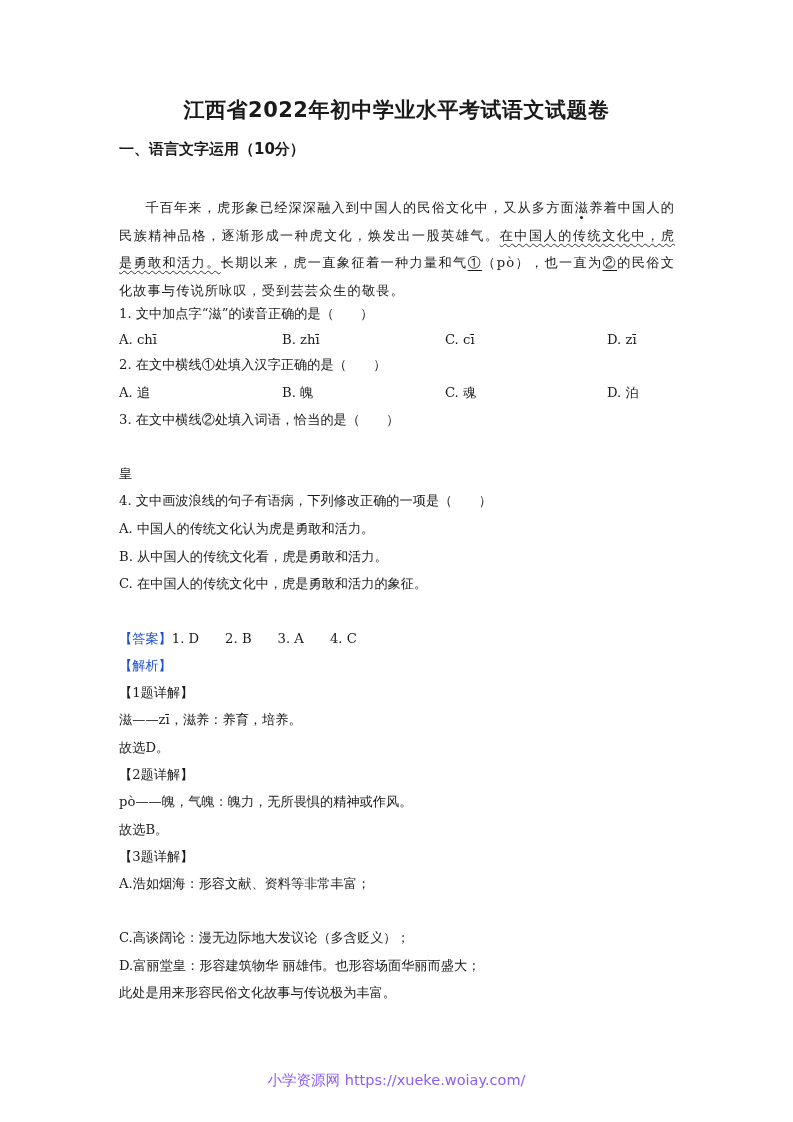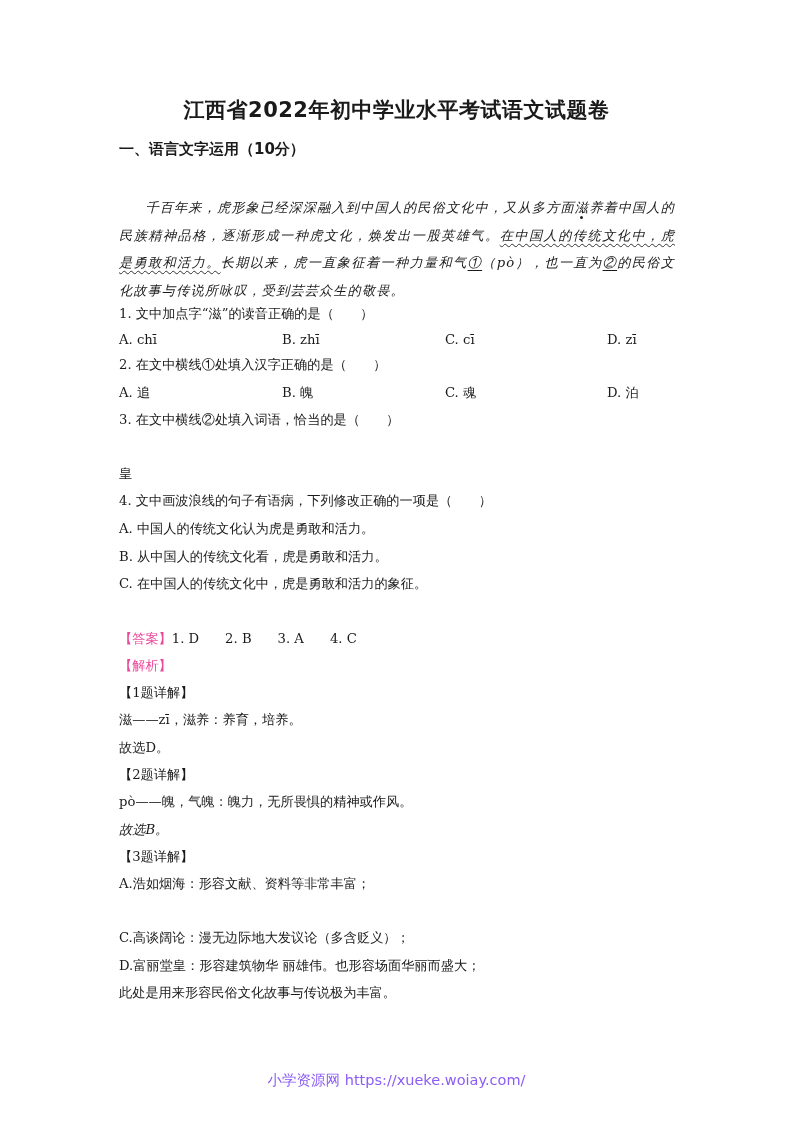--- a/index.html
+++ b/index.html
@@ -20,33 +20,32 @@
     font-family: "DejaVu Sans", "Liberation Sans", sans-serif;
   }
   .line {
     position: absolute; left: 119px; font-size: 13.2px; white-space: nowrap; line-height: 18px;
   }
   .passage {
     position: absolute; left: 119px; width: 556px; top: 194px;
     font-size: 13.2px; line-height: 27.5px; letter-spacing: 1.1px;
     text-align: justify; text-indent: 2em;
     font-family: "DejaVu Serif", "Liberation Serif", serif;
-    font-style: italic;
   }
   .wavy { text-decoration: underline wavy #333; text-underline-offset: 3px; text-decoration-thickness: 1px; }
   .blank { text-decoration: underline; text-underline-offset: 3px; }
   .dot { position: relative; }
   .dot::after {
     content: ""; position: absolute; left: 50%; bottom: -4px; width: 3px; height: 3px;
     margin-left: -1.5px; border-radius: 50%; background: #222;
   }
   .opts { position: absolute; left: 119px; width: 560px; height: 18px; font-size: 13.2px; }
   .opt { position: absolute; top: 0; white-space: nowrap; }
   .opt.a { left: 0; } .opt.b { left: 163px; } .opt.c { left: 326px; } .opt.d { left: 488px; }
-  .blue { color: #ec4899; }
+  .blue { color: #1d4ed8; }
   .ans-item { display: inline-block; margin-right: 26px; }
   .footer {
     position: absolute; left: 0; width: 793px; top: 1071px; text-align: center;
     font-size: 14.5px; color: #8b5cf6;
     font-family: "DejaVu Sans", "Liberation Sans", sans-serif;
   }
 </style>
 </head>
 <body>
 
@@ -86,21 +85,21 @@
     <span class="blue">【答案】</span><span class="ans-item">1. D</span><span class="ans-item">2. B</span><span class="ans-item">3. A</span><span class="ans-item">4. C</span>
   </div>
   <div class="line blue" style="top:657px;">【解析】</div>
 
   <div class="line" style="top:684px;">【1题详解】</div>
   <div class="line" style="top:711px;">滋——zī，滋养：养育，培养。</div>
   <div class="line" style="top:739px;">故选D。</div>
 
   <div class="line" style="top:766px;">【2题详解】</div>
   <div class="line" style="top:793px;">pò——魄，气魄：魄力，无所畏惧的精神或作风。</div>
-  <div class="line" style="top:821px;font-style:italic;">故选B。</div>
+  <div class="line" style="top:821px;">故选B。</div>
 
   <div class="line" style="top:848px;">【3题详解】</div>
   <div class="line" style="top:875px;">A.浩如烟海：形容文献、资料等非常丰富；</div>
   <div class="line" style="top:929px;">C.高谈阔论：漫无边际地大发议论（多含贬义）；</div>
   <div class="line" style="top:957px;">D.富丽堂皇：形容建筑物华  丽雄伟。也形容场面华丽而盛大；</div>
   <div class="line" style="top:984px;">此处是用来形容民俗文化故事与传说极为丰富。</div>
 
   <div class="footer">小学资源网 https://xueke.woiay.com/</div>
 </div>
 

